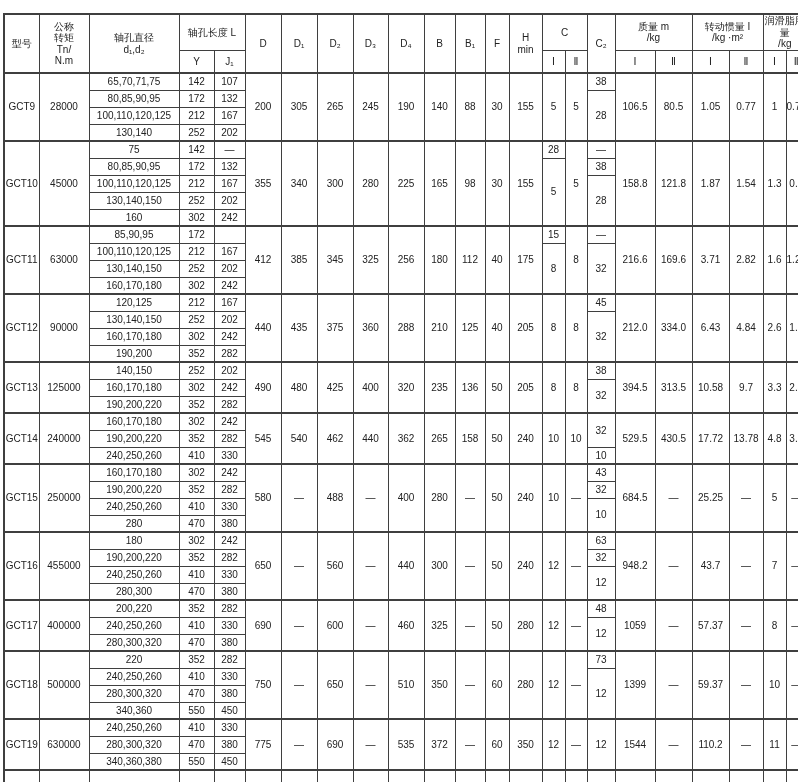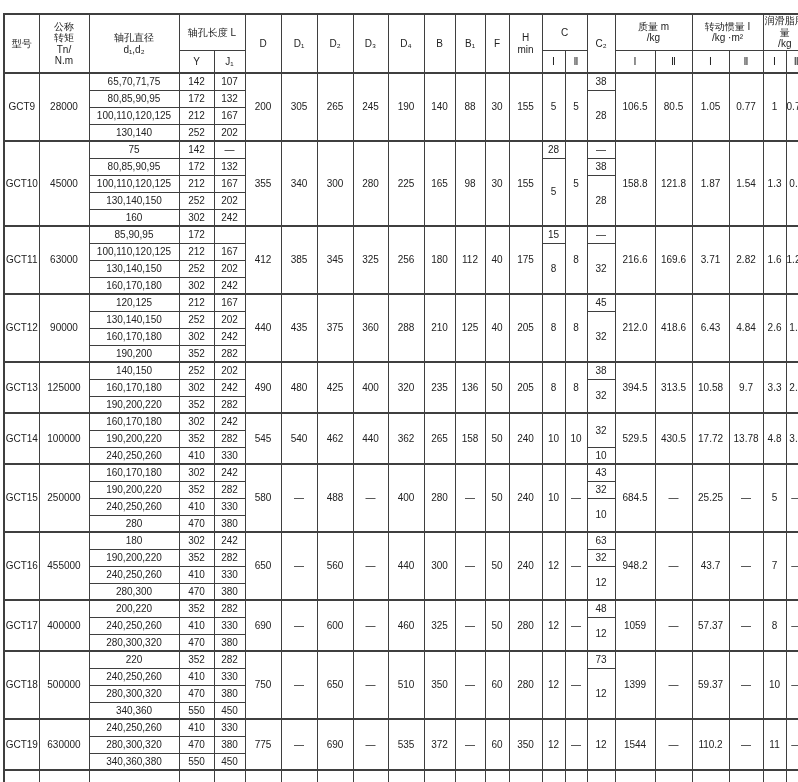--- a/index.html
+++ b/index.html
@@ -250,21 +250,21 @@
           <td rowspan="4">360</td>
           <td rowspan="4">288</td>
           <td rowspan="4">210</td>
           <td rowspan="4">125</td>
           <td rowspan="4">40</td>
           <td rowspan="4">205</td>
           <td rowspan="4">8</td>
           <td rowspan="4">8</td>
           <td>45</td>
           <td rowspan="4">212.0</td>
-          <td rowspan="4">418.6</td>
+          <td rowspan="4">334.0</td>
           <td rowspan="4">6.43</td>
           <td rowspan="4">4.84</td>
           <td rowspan="4">2.6</td>
           <td rowspan="4">1.9</td>
         </tr>
         <tr>
           <td>130,140,150</td>
           <td>252</td>
           <td>202</td>
           <td rowspan="3">32</td>
@@ -310,21 +310,21 @@
           <td>242</td>
           <td rowspan="2">32</td>
         </tr>
         <tr>
           <td>190,200,220</td>
           <td>352</td>
           <td>282</td>
         </tr>
         <tr class="group-start">
           <td rowspan="3">GCT14</td>
-          <td rowspan="3">100000</td>
+          <td rowspan="3">240000</td>
           <td>160,170,180</td>
           <td>302</td>
           <td>242</td>
           <td rowspan="3">545</td>
           <td rowspan="3">540</td>
           <td rowspan="3">462</td>
           <td rowspan="3">440</td>
           <td rowspan="3">362</td>
           <td rowspan="3">265</td>
           <td rowspan="3">158</td>

